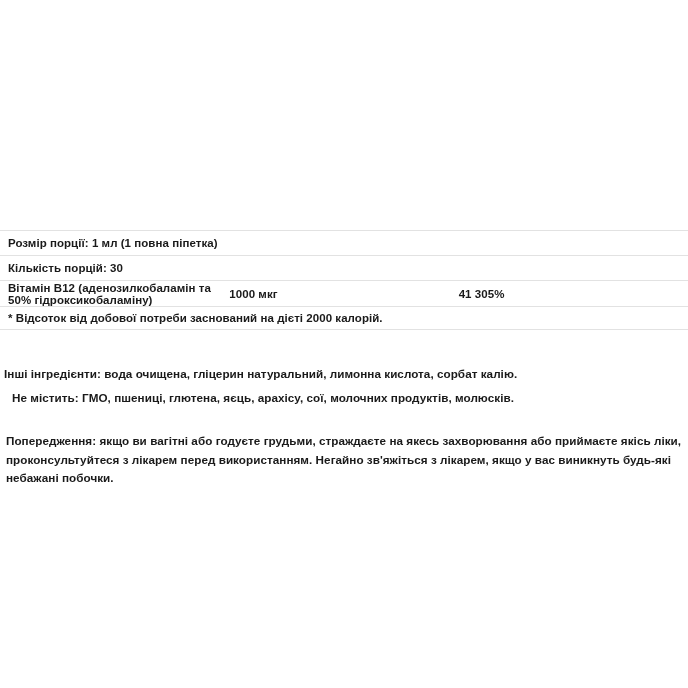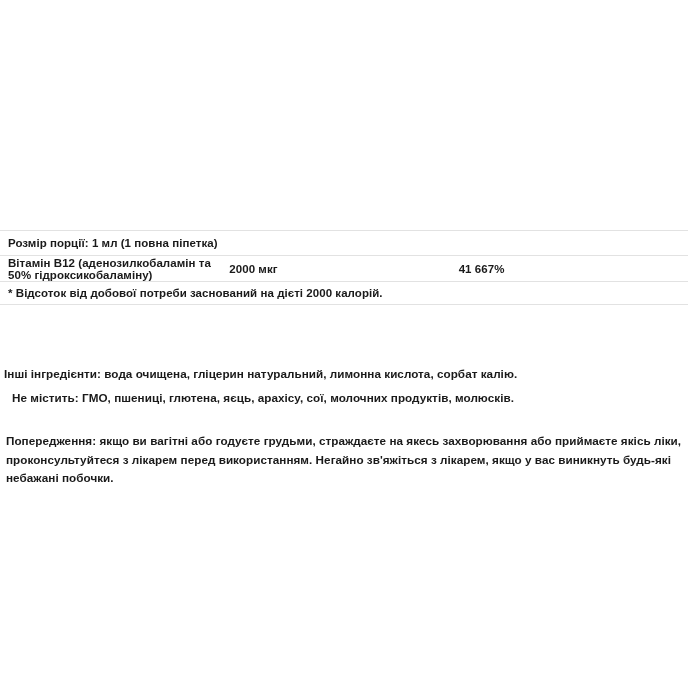--- a/index.html
+++ b/index.html
@@ -100,26 +100,29 @@
 <div class="page">
 
   <div class="panel">
 
     <table class="sf-table">
       <tbody>
         <tr class="row-serving rule-top">
           <td colspan="3" class="pad-l">Розмір порції:  1 мл (1 повна піпетка)</td>
         </tr>
 
+        <tr class="row-servings">
+          <td colspan="3" class="pad-l">Кількість порцій: 30</td>
+        </tr>
 
 
         <tr class="row-nutrient">
           <td class="c1">Вітамін B12 (аденозилкобаламін та 50% гідроксикобаламіну)</td>
-          <td class="c2">2000 мкг</td>
-          <td class="c3">41 667%</td>
+          <td class="c2">1000 мкг</td>
+          <td class="c3">41 305%</td>
         </tr>
 
         <tr class="row-foot">
           <td colspan="3" class="pad-l sf-foot-text">* Відсоток від добової потреби заснований на дієті 2000 калорій.</td>
         </tr>
       </tbody>
     </table>
 
   </div>
 

